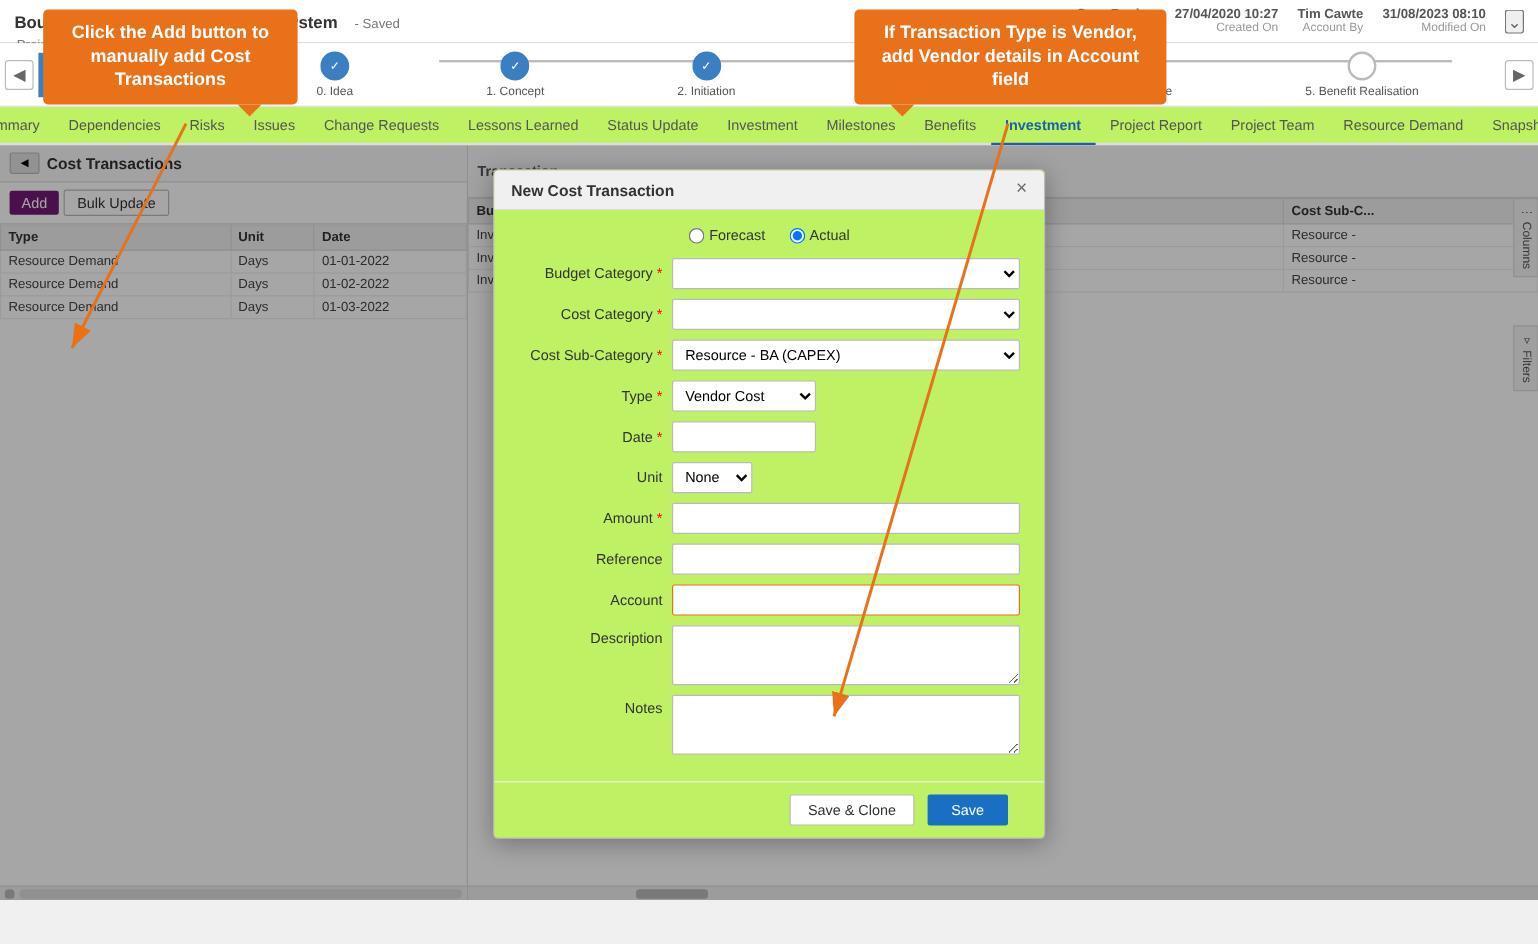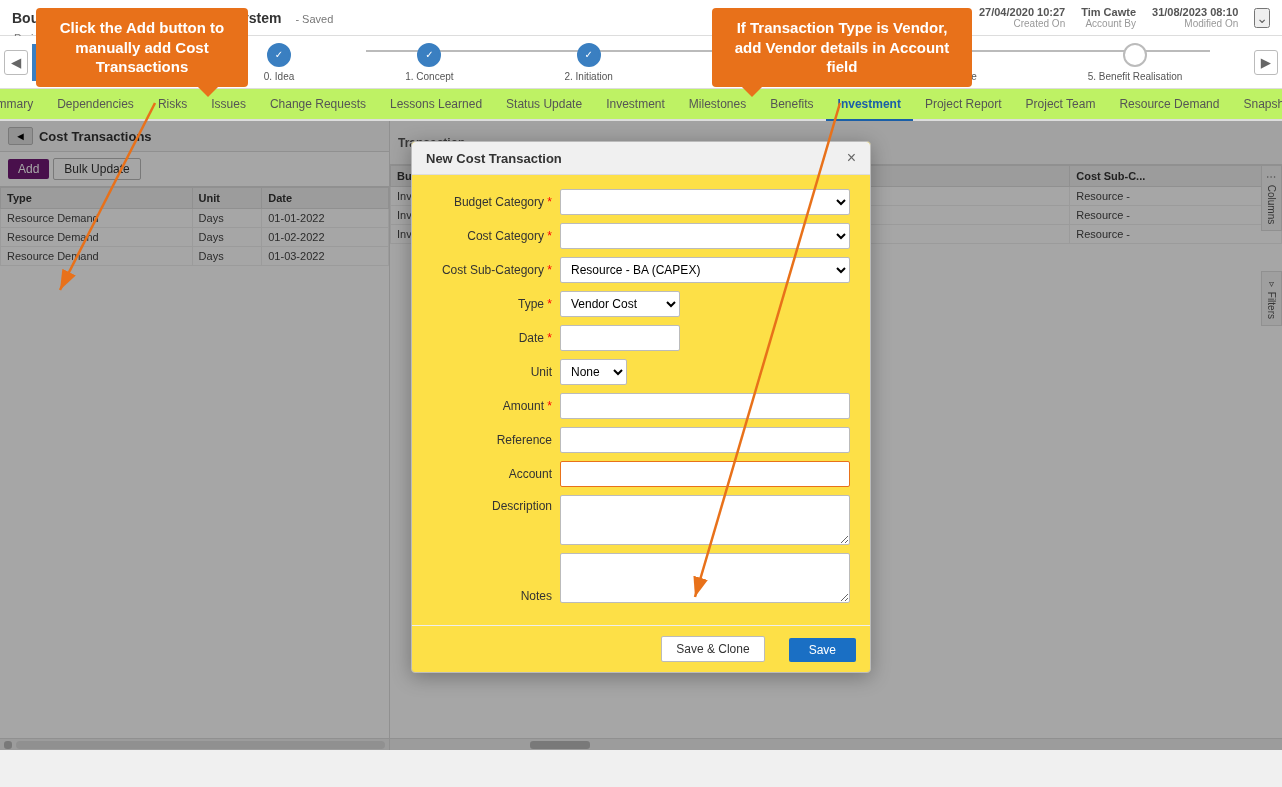--- a/index.html
+++ b/index.html
@@ -276,21 +276,21 @@
       position: absolute;
       top: 0; left: 0; right: 0; bottom: 0;
       background: rgba(0,0,0,0.35);
       z-index: 50;
       display: flex;
       align-items: flex-start;
       justify-content: center;
       padding-top: 20px;
     }
     .modal {
-      background: #fde047;
+      background: #bef264;
       border: 1px solid #bbb;
       border-radius: 4px;
       width: 460px;
       box-shadow: 0 4px 20px rgba(0,0,0,0.3);
       position: relative;
     }
     .modal-header {
       background: #f0f0f0;
       padding: 8px 14px;
       border-bottom: 1px solid #ddd;
@@ -371,26 +371,25 @@
     .textarea-control {
       flex: 1;
       border: 1px solid #bbb;
       border-radius: 2px;
       padding: 4px 6px;
       font-size: 12px;
       resize: vertical;
       height: 50px;
     }
     .modal-footer {
-      padding: 10px 14px;
+      padding: 10px 30px;
       display: flex;
       justify-content: flex-end;
-      gap: 24px;
+      gap: 11px;
       border-top: 1px solid #eee;
-      align-items: flex-end;
     }
     .btn-save-clone {
       background: white;
       border: 1px solid #bbb;
       border-radius: 2px;
       padding: 5px 14px;
       font-size: 12px;
       cursor: pointer;
       color: #333;
     }
@@ -597,20 +596,30 @@
   </div>
 
   <div class="modal-overlay">
     <div class="modal">
       <div class="modal-header">
         <span class="modal-title">New Cost Transaction</span>
         <button class="modal-close">×</button>
       </div>
       <div class="modal-body">
 
+        <div class="radio-row">
+          <label class="radio-label">
+            <input type="radio" name="transaction-type" style="">
+            <span>Forecast</span>
+          </label>
+          <label class="radio-label">
+            <input type="radio" name="transaction-type" checked="" style="">
+            <span>Actual</span>
+          </label>
+        </div>
 
         <div class="form-row">
           <label class="form-label">
             <span>Budget Category</span>
             <span class="req"> *</span>
           </label>
           <select class="form-control-select">
             <option value=""></option>
           </select>
         </div>
@@ -683,21 +692,21 @@
         <div class="form-row">
           <label class="form-label">Account</label>
           <input type="text" class="form-control" style="border: 1px solid rgb(232, 113, 26);">
         </div>
 
         <div class="form-row" style="align-items:flex-start;">
           <label class="form-label" style="margin-top:4px;">Description</label>
           <textarea class="textarea-control" style=""></textarea>
         </div>
 
-        <div class="form-row" style="align-items:flex-end;">
+        <div class="form-row" style="align-items:flex-start;">
           <label class="form-label" style="margin-top:4px;">Notes</label>
           <textarea class="textarea-control" style=""></textarea>
         </div>
       </div>
 
       <div class="modal-footer">
         <button class="btn-save-clone">Save &amp; Clone</button>
         <button class="btn-save">Save</button>
       </div>
     </div>

